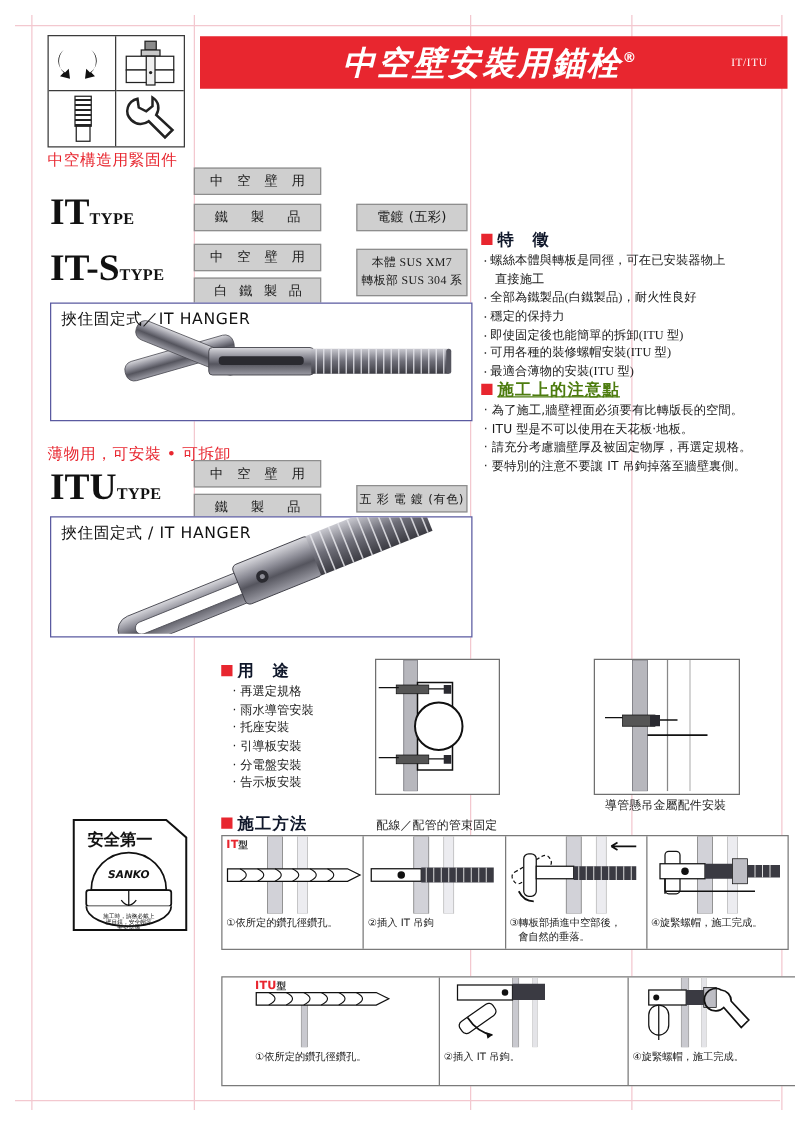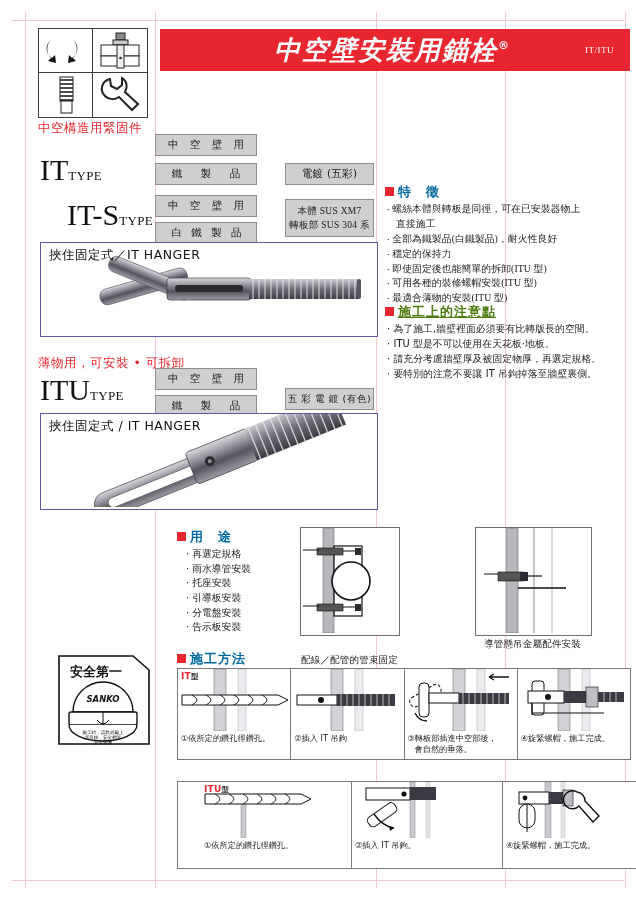--- a/index.html
+++ b/index.html
@@ -26,40 +26,40 @@
   .title-bar{position:absolute;left:160px;top:29px;width:470px;height:42px;
              background:#e8262f;display:flex;align-items:center;}
   .title-main{flex:1;text-align:center;color:#fff;font-style:italic;font-weight:bold;
               font-size:26px;letter-spacing:2px;font-family:"DejaVu Sans",sans-serif;
               padding-left:40px;position:relative;}
   .reg{font-size:11px;vertical-align:super;}
   .title-code{color:#fff;font-size:9px;letter-spacing:.5px;padding-right:16px;
               font-family:"Liberation Serif",serif;}
 
   
-  .typename{position:absolute;font-family:"Liberation Serif",serif;font-weight:normal;
+  .typename{position:absolute;font-family:"Liberation Serif",serif;font-weight:bold;
             color:#111;line-height:1;}
   .typename .big{font-size:30px;}
   .typename .sm{font-size:13px;letter-spacing:.3px;}
 
   .gbox{position:absolute;background:#cfcfcf;border:1px solid #8e8e8e;
         display:flex;align-items:center;justify-content:center;
         font-size:10.5px;color:#1a1a1a;letter-spacing:4px;text-indent:4px;}
   .gbox.two{flex-direction:column;letter-spacing:.3px;text-indent:0;line-height:1.5;
             font-size:9.5px;font-family:"Liberation Serif",serif;}
 
   .hanger-box{position:absolute;border:1px solid #5a5aa0;background:#fff;}
   .hanger-label{position:absolute;left:8px;top:4px;font-size:12.5px;color:#111;
                 letter-spacing:.5px;white-space:nowrap;}
 
   .cap-thin{position:absolute;left:38px;top:355px;font-size:12.5px;color:#e8262f;
             letter-spacing:.5px;white-space:nowrap;}
 
   
-  .sec-head{position:absolute;font-size:13px;font-weight:bold;color:#0369a1;
+  .sec-head{position:absolute;font-size:13px;font-weight:bold;color:#0f172a;
             letter-spacing:1px;white-space:nowrap;}
   .sec-head.red-underline{color:#4d7c0f;text-decoration:underline;}
   .sq{display:inline-block;width:9px;height:9px;background:#e8262f;margin-right:4px;
       vertical-align:middle;position:relative;top:-1px;}
   .bullets{position:absolute;font-size:9.8px;line-height:1.52;color:#1a1a1a;
            letter-spacing:.1px;}
   .bullets div{white-space:nowrap;}
   .bullets .ind{padding-left:9px;}
 
   
@@ -140,21 +140,21 @@
   <div class="cap-hollow">中空構造用緊固件</div>
 
   <div class="title-bar">
     <div class="title-main"><span>中空壁安裝用錨栓</span><span class="reg">®</span></div>
     <div class="title-code">IT/ITU</div>
   </div>
 
   <div class="typename" style="left:40px;top:155px;">
     <span class="big">IT</span><span class="sm">TYPE</span>
   </div>
-  <div class="typename" style="left:40px;top:200px;margin-left:27px;">
+  <div class="typename" style="left:40px;top:200px;">
     <span class="big">IT-S</span><span class="sm">TYPE</span>
   </div>
 
   <div class="gbox" style="left:155px;top:134px;width:100px;height:20px;">中 空 壁 用</div>
   <div class="gbox" style="left:155px;top:163px;width:100px;height:20px;">鐵　製　品</div>
   <div class="gbox" style="left:285px;top:163px;width:87px;height:20px;letter-spacing:.3px;text-indent:0;">電鍍 (五彩)</div>
 
   <div class="gbox" style="left:155px;top:195px;width:100px;height:20px;">中 空 壁 用</div>
   <div class="gbox" style="left:155px;top:222px;width:100px;height:20px;letter-spacing:3px;">白 鐵 製 品</div>
   <div class="gbox two" style="left:285px;top:199px;width:87px;height:36px;">

